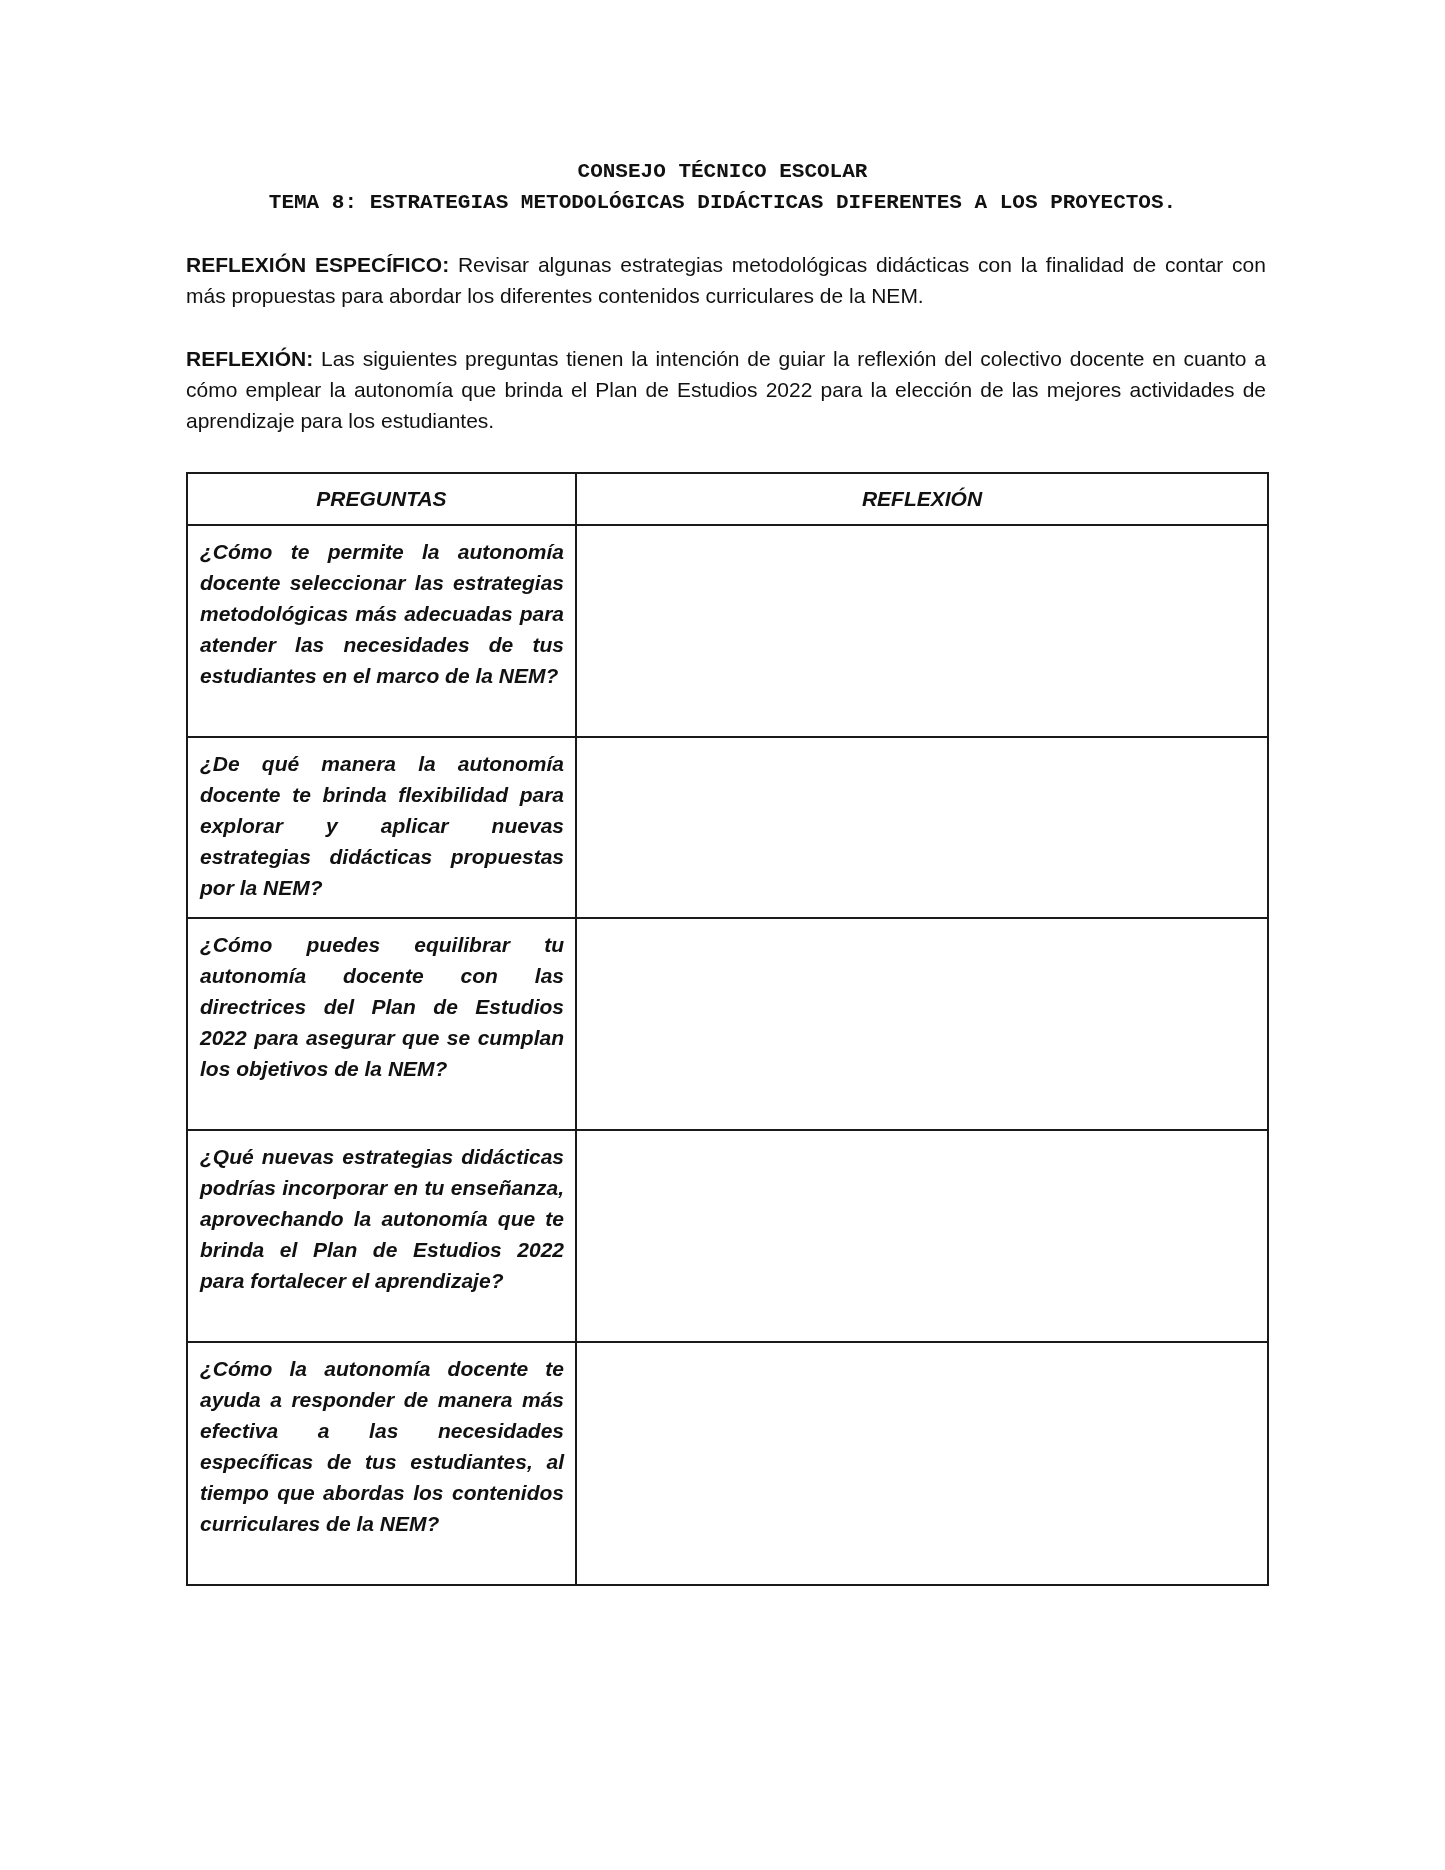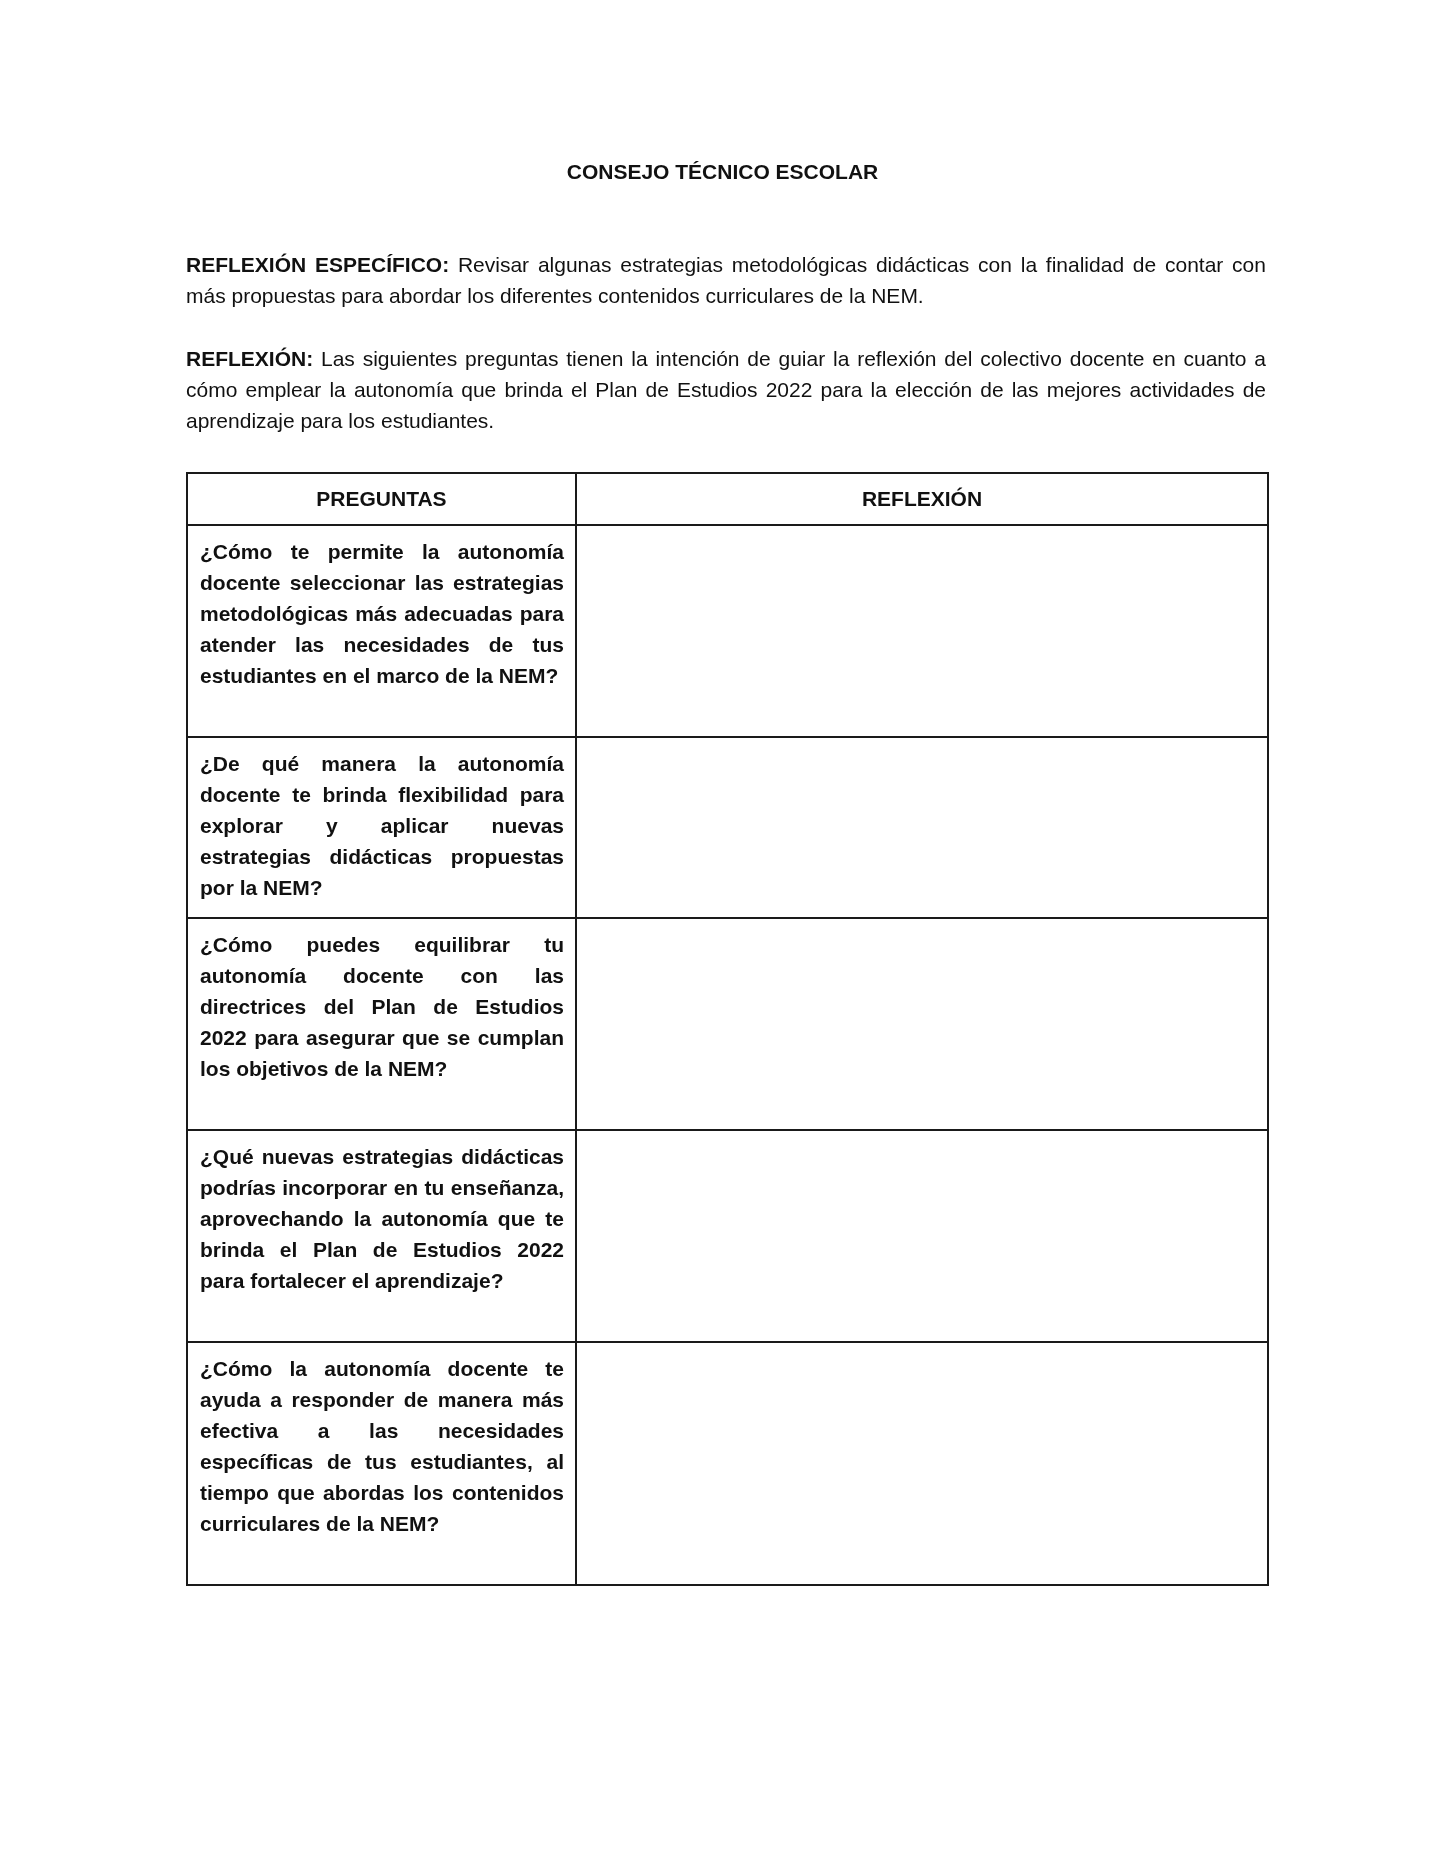--- a/index.html
+++ b/index.html
@@ -3,38 +3,38 @@
   <meta charset="utf-8">
   <style>
     html, body { margin: 0; padding: 0; background: #ffffff; }
     body {
       width: 1445px; height: 1870px; position: relative; overflow: hidden;
       font-family: "Liberation Sans", sans-serif; color: #111111;
     }
     .page { position: absolute; left: 0; top: 0; width: 1445px; height: 1870px; }
     .title {
       position: absolute; left: 0; width: 1445px; text-align: center;
-      font-weight: bold; font-size: 21px; line-height: 31px;
+      font-weight: bold; font-size: 21px; line-height: 31px; font-family: Liberation Mono, monospace;
     }
     .t1 { top: 156px; }
     .t2 { top: 187px; }
     .para {
       position: absolute; left: 186px; width: 1080px;
       font-size: 21px; line-height: 31px; text-align: justify;
     }
     .p1 { top: 249px; }
     .p2 { top: 343px; }
     .para b { font-weight: bold; }
 
     table.qtable {
       position: absolute; left: 186px; top: 472px;
       width: 1081px; border-collapse: collapse; table-layout: fixed;
     }
     table.qtable td, table.qtable th {
-      border: 2.5px solid #1a1a1a; vertical-align: top; padding: 0;
+      border: 2.5px solid #1a1a1a; vertical-align: top; padding: 0; font-style: italic;
     }
     th {
       font-weight: bold; font-size: 21px; height: 50px; text-align: center; vertical-align: middle !important;
     }
     col.c1 { width: 389px; }
     col.c2 { width: 692px; }
     td.q {
       font-weight: bold; font-size: 21px; line-height: 31px;
       text-align: justify; padding: 10px 11px 12px 12px !important;
     }
@@ -45,20 +45,21 @@
     .r4 td { height: 188px; }
     .r5 td { height: 219px; border-radius: 6px; }
     .r6 td { height: 126px; }
     .answer-area { width: 100%; height: 100%; min-height: 100px; }
   </style>
 </head>
 <body>
 
 <div class="page">
   <div class="title t1">CONSEJO TÉCNICO ESCOLAR</div>
+  <div class="title t2">TEMA 8: ESTRATEGIAS METODOLÓGICAS DIDÁCTICAS DIFERENTES A LOS PROYECTOS.</div>
 
   <div class="para p1">
     <b>REFLEXIÓN ESPECÍFICO:</b><span> Revisar algunas estrategias metodológicas didácticas con la finalidad de contar con más propuestas para abordar los diferentes contenidos curriculares de la NEM.</span>
   </div>
 
   <div class="para p2">
     <b>REFLEXIÓN:</b><span> Las siguientes preguntas tienen la intención de guiar la reflexión del colectivo docente en cuanto a cómo emplear la autonomía que brinda el Plan de Estudios 2022 para la elección de las mejores actividades de aprendizaje para los estudiantes.</span>
   </div>
 
   <table class="qtable">

